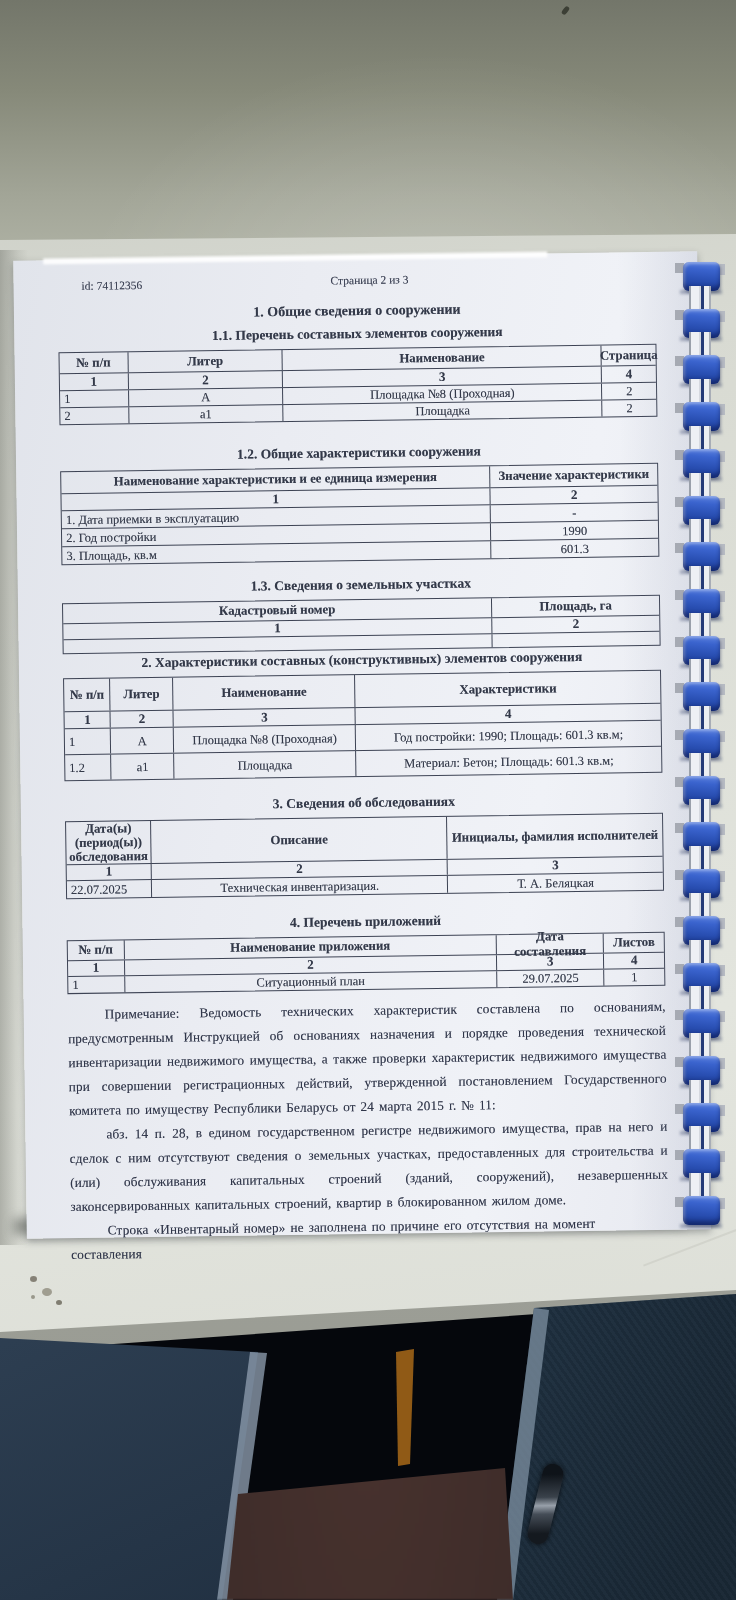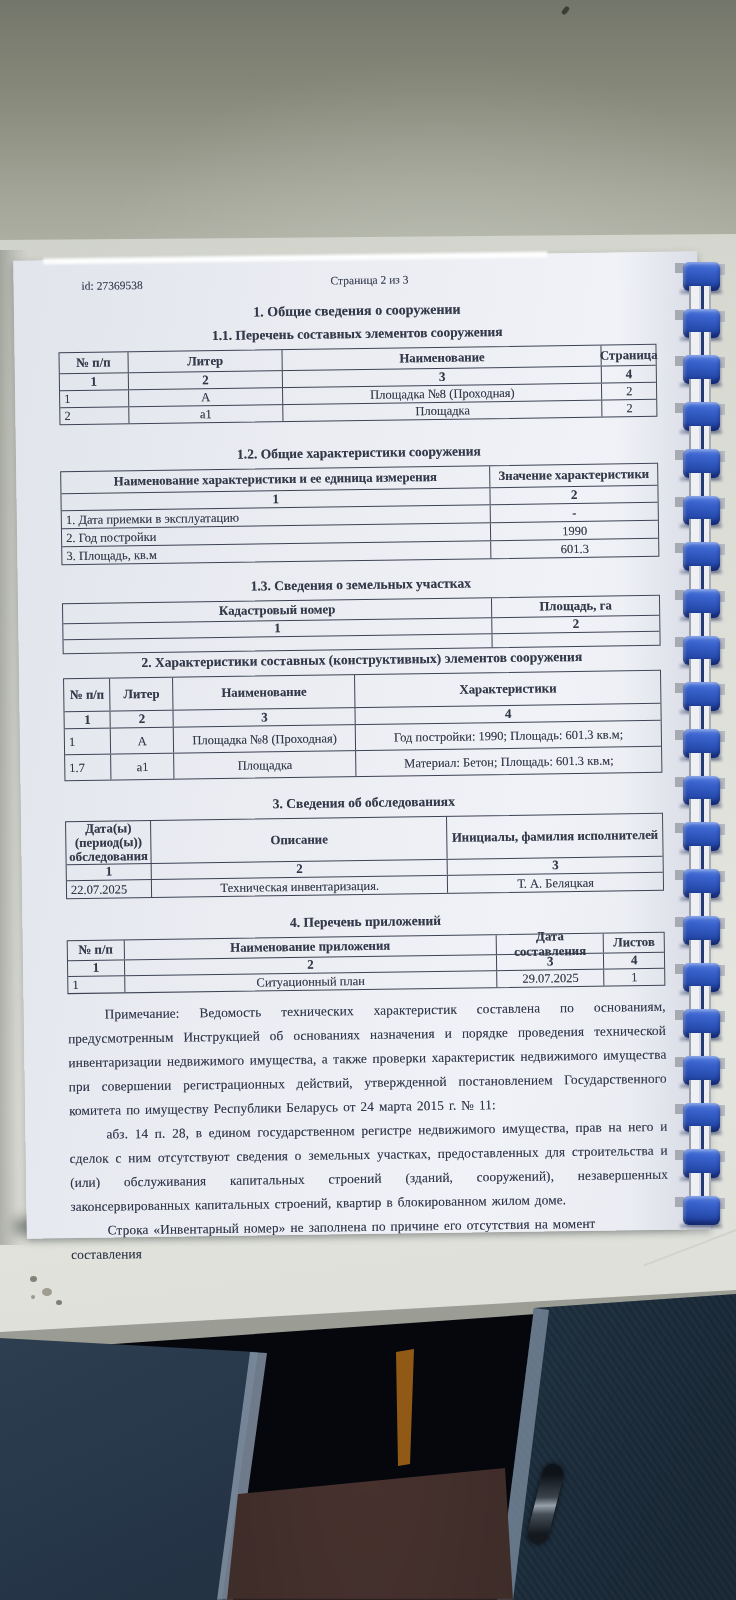--- a/index.html
+++ b/index.html
@@ -137,21 +137,21 @@
   <div class="layer knit"></div>
   <div class="zipper"></div>
 
   <div class="left-shade"></div>
   <div class="paper-shadow"></div>
 
   <div class="paper">
     <div class="paper-content">
 
       <div class="idline">
-        <span class="idtext">id: 27369538</span>
+        <span class="idtext">id: 74112356</span>
         <span class="pagenum">Страница 2 из 3</span>
       </div>
 
       <p class="h-main">1. Общие сведения о сооружении</p>
       <p class="h-sub">1.1. Перечень составных элементов сооружения</p>
       <div class="ptable t11">
           <div class="trow thead">
             <div class="tcell" style="width: 11.5%;">№ п/п</div>
             <div class="tcell" style="width: 26%;">Литер</div>
             <div class="tcell" style="width: 53.5%;">Наименование</div>
@@ -231,21 +231,21 @@
             <div class="tcell" style="width: 30.6%;">3</div>
             <div class="tcell" style="width: 51.1%;">4</div>
           </div>
           <div class="trow tdata">
             <div class="tcell" style="width: 7.8%;">1</div>
             <div class="tcell" style="width: 10.5%;">А</div>
             <div class="tcell" style="width: 30.6%;">Площадка №8 (Проходная)</div>
             <div class="tcell" style="width: 51.1%;">Год постройки: 1990; Площадь: 601.3 кв.м;</div>
           </div>
           <div class="trow tdata">
-            <div class="tcell" style="width: 7.8%;">1.7</div>
+            <div class="tcell" style="width: 7.8%;">1.2</div>
             <div class="tcell" style="width: 10.5%;">а1</div>
             <div class="tcell" style="width: 30.6%;">Площадка</div>
             <div class="tcell" style="width: 51.1%;">Материал: Бетон; Площадь: 601.3 кв.м;</div>
           </div>
         </div>
 
       <p class="h-sub m4">3. Сведения об обследованиях</p>
       <div class="ptable t3">
           <div class="trow thead">
             <div class="tcell" style="width: 14.3%;">Дата(ы) (период(ы)) обследования</div>

